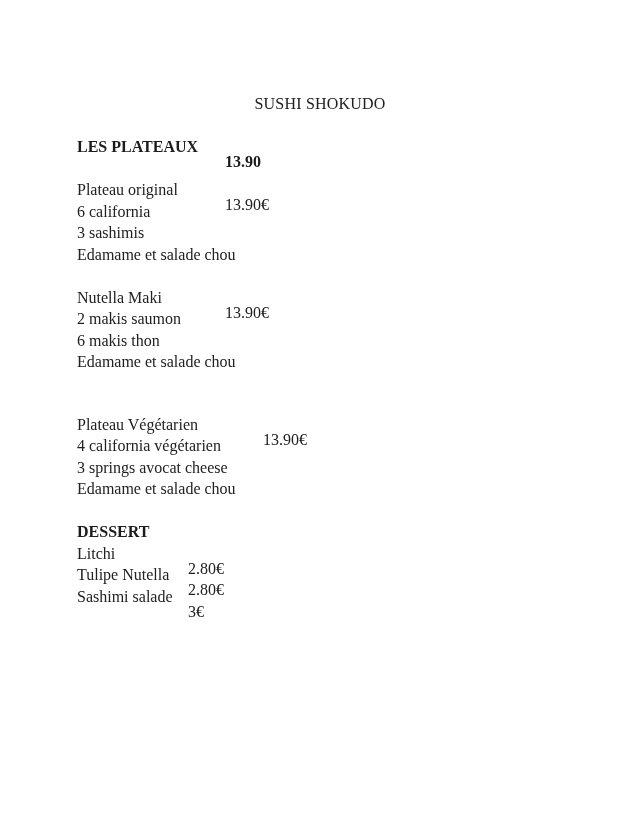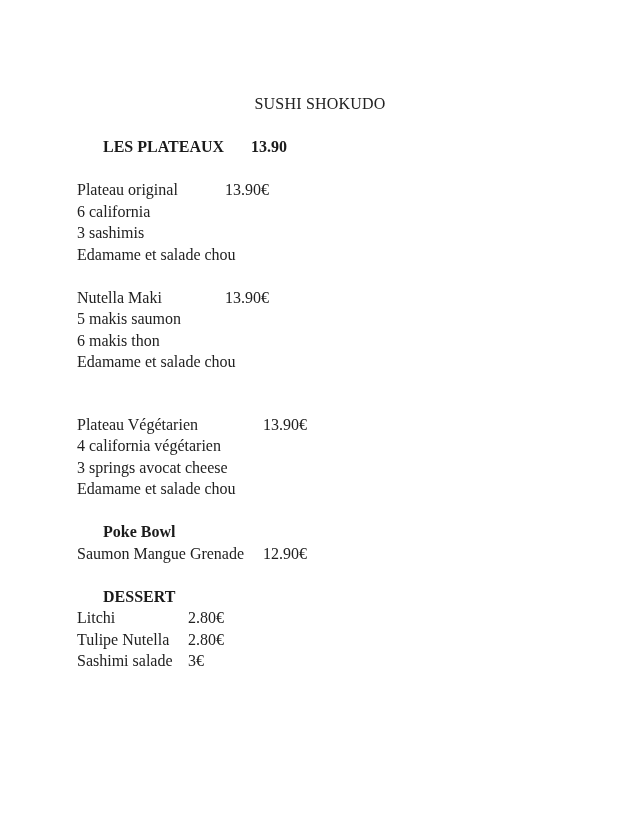--- a/index.html
+++ b/index.html
@@ -28,25 +28,24 @@
     padding-left: 77px;
   }
   .row {
     position: relative;
     height: 21.5px;
     white-space: nowrap;
   }
   .bold {
     font-weight: 700;
     color: #1b1b1b;
-    margin-left: 26px;
   }
   .price {
     position: absolute;
-    top: 0;
+    top: 15px;
   }
   
   .price-a { left: 148px; }  
   .price-b { left: 186px; }  
   .price-c { left: 111px; }  
   
   .sp-1 { margin-top: 21.5px; }
   .sp-2 { margin-top: 41px; }
 </style>
 </head>
@@ -71,44 +70,35 @@
       <div class="row">6 california</div>
       <div class="row">3 sashimis</div>
       <div class="row">Edamame et salade chou</div>
     </div>
 
     <div class="group sp-1">
       <div class="row">
         <span>Nutella Maki</span>
         <span class="price price-a">13.90€</span>
       </div>
-      <div class="row">5 makis saumon</div>
+      <div class="row">2 makis saumon</div>
       <div class="row">6 makis thon</div>
       <div class="row">Edamame et salade chou</div>
     </div>
 
     <div class="group sp-2">
       <div class="row">
         <span>Plateau Végétarien</span>
         <span class="price price-b">13.90€</span>
       </div>
       <div class="row">4 california végétarien</div>
       <div class="row">3 springs avocat cheese</div>
       <div class="row">Edamame et salade chou</div>
     </div>
 
-    <div class="group sp-1">
-      <div class="row">
-        <span class="bold">Poke Bowl</span>
-      </div>
-      <div class="row">
-        <span>Saumon Mangue Grenade</span>
-        <span class="price price-b">12.90€</span>
-      </div>
-    </div>
 
     <div class="group sp-1">
       <div class="row">
         <span class="bold">DESSERT</span>
       </div>
       <div class="row">
         <span>Litchi</span>
         <span class="price price-c">2.80€</span>
       </div>
       <div class="row">

